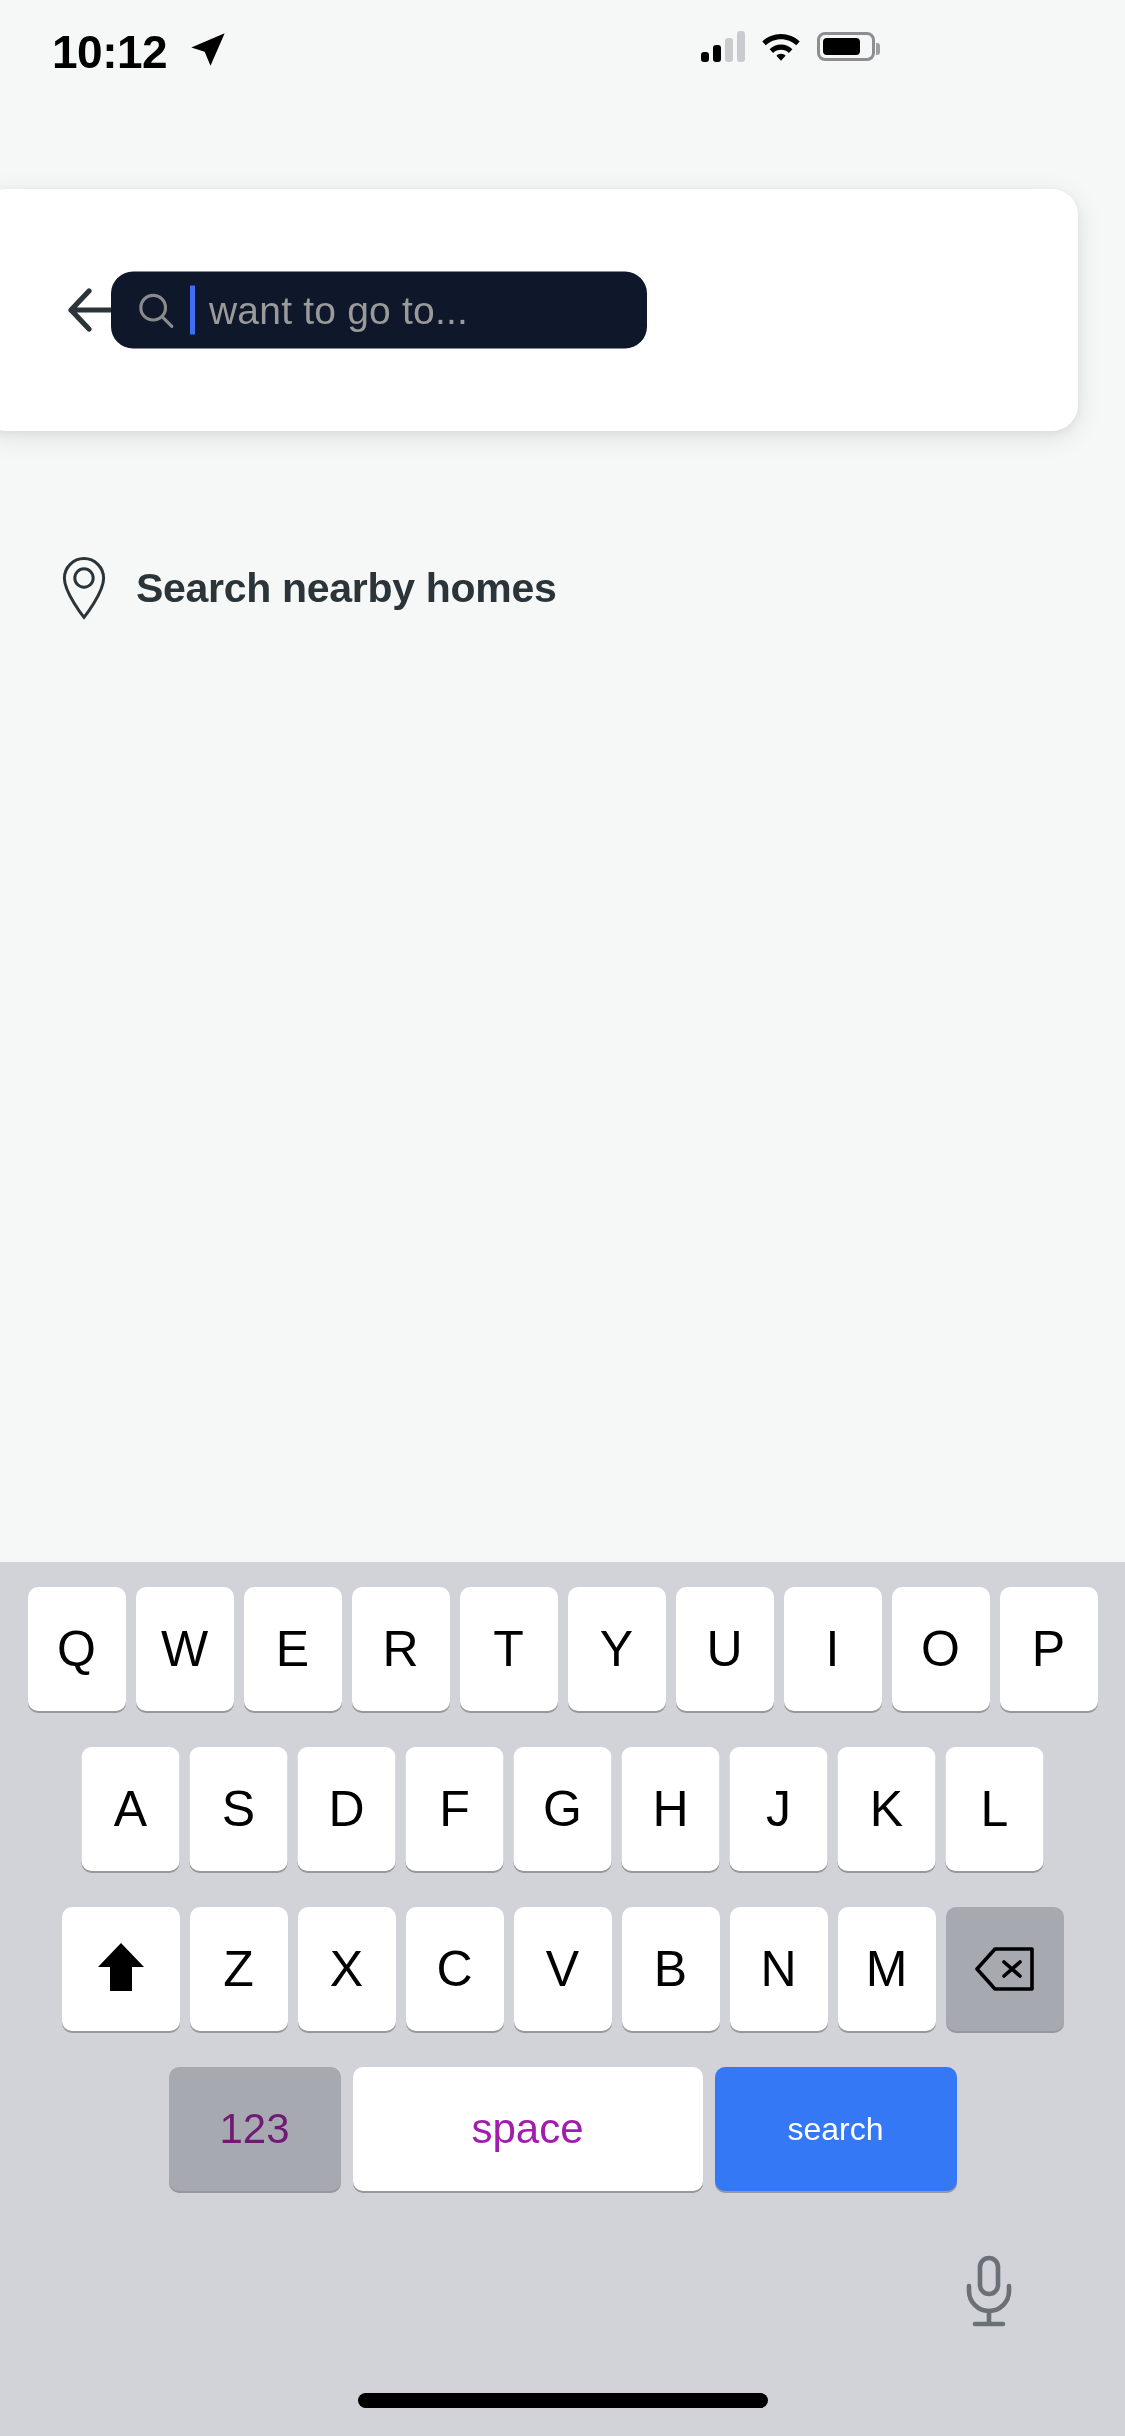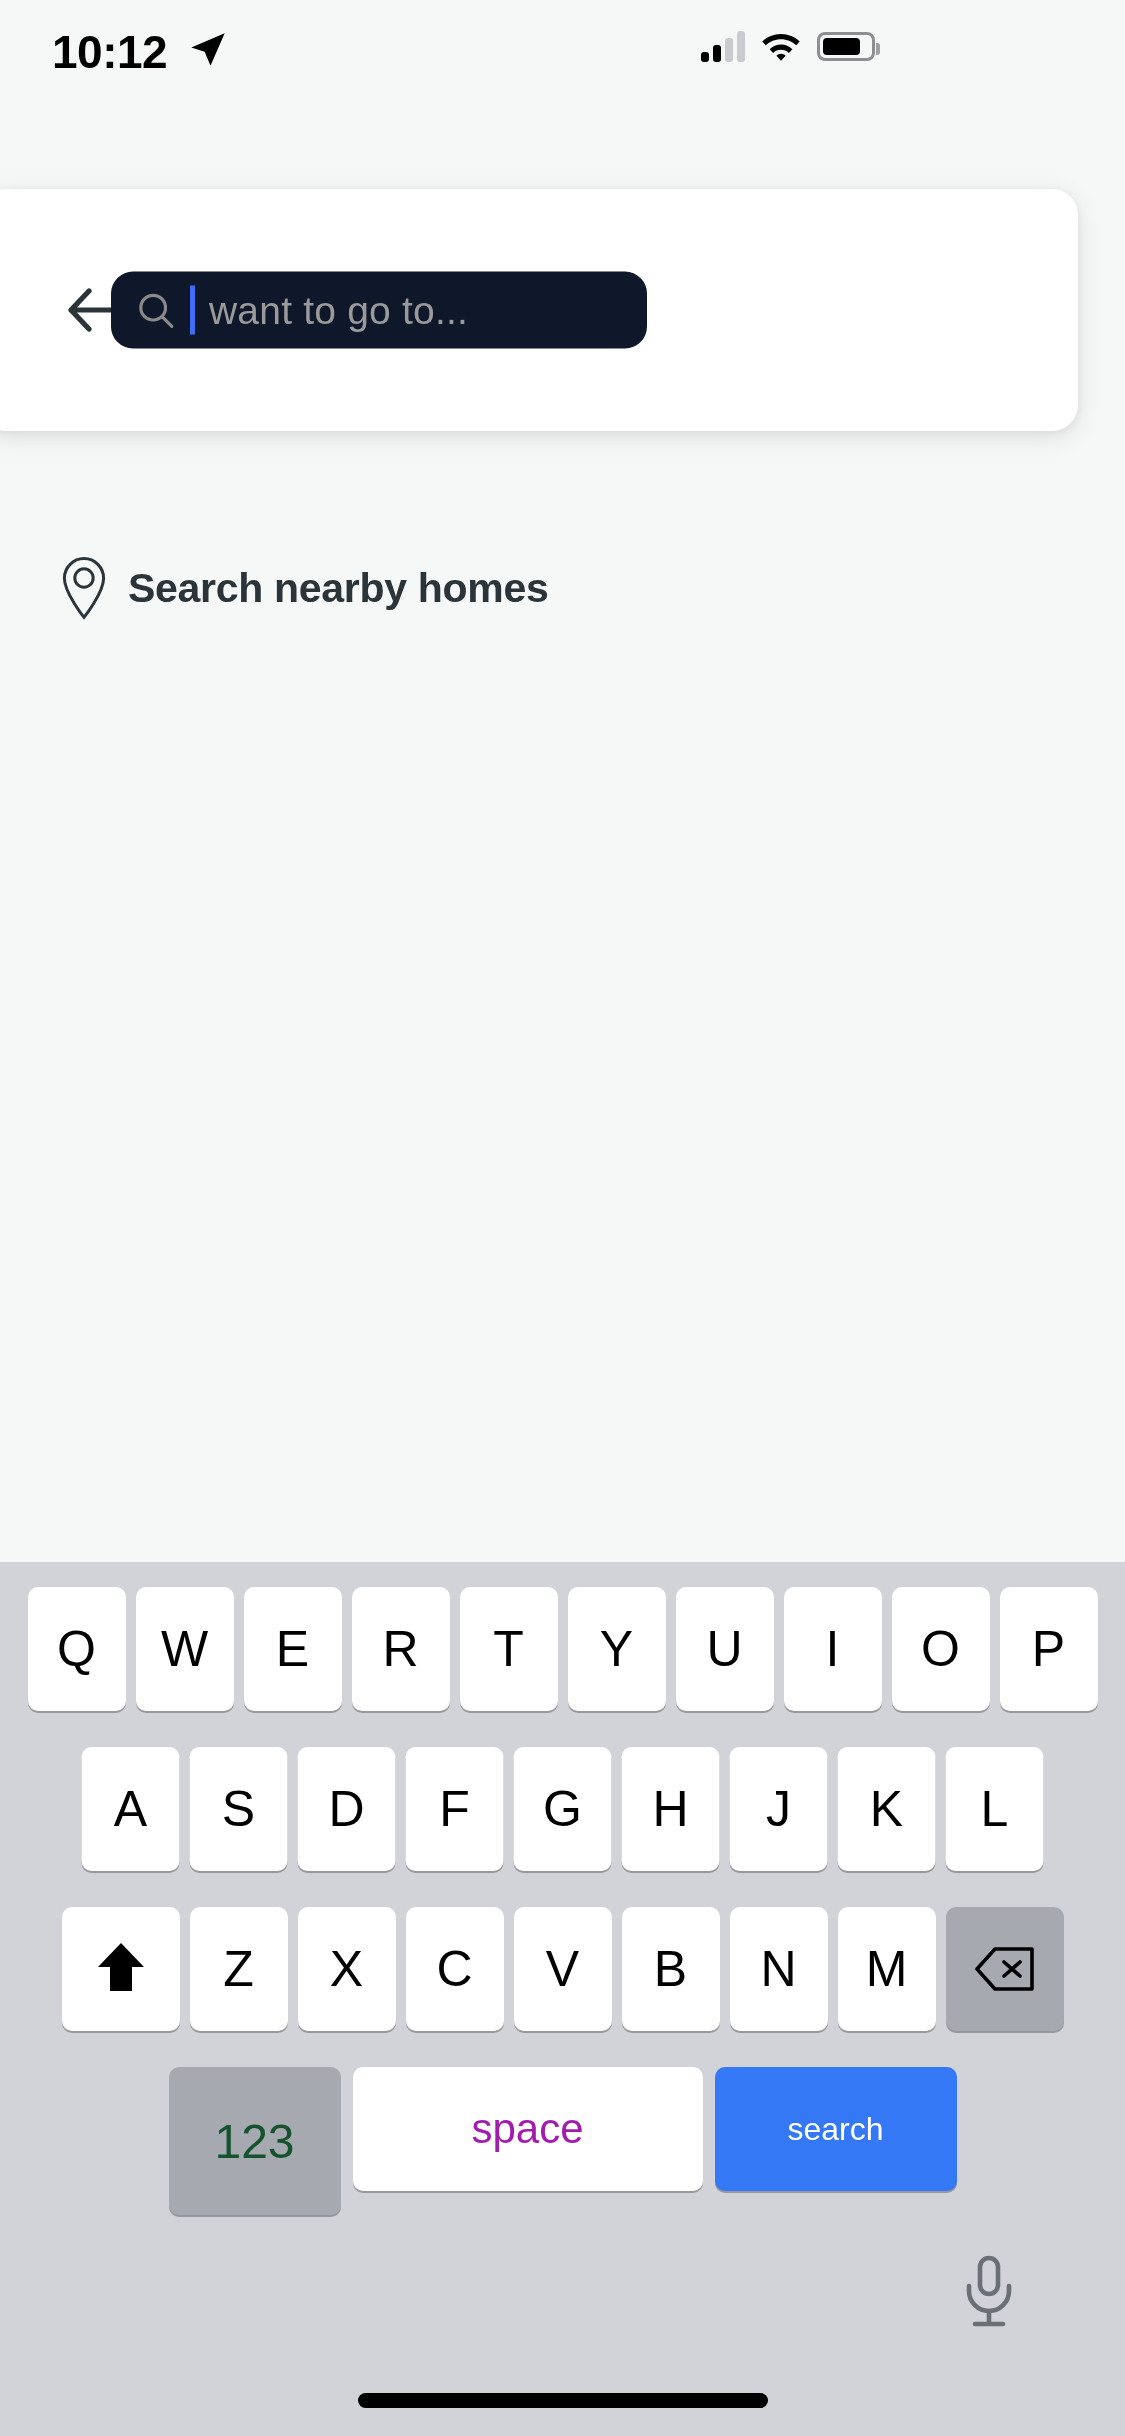--- a/index.html
+++ b/index.html
@@ -97,21 +97,21 @@
   
   #nearby-row {
     position:absolute; left:0; top:542px;
     width:1125px; height:92px;
     display:flex; align-items:center;
     padding-left:60px;
     cursor:pointer;
   }
   #pin-icon { width:48px; height:64px; flex:none; }
   #nearby-label {
-    margin-left:20px;
+    margin-left:28px;
     font-size:41px; font-weight:700; color:#2A3439;
     letter-spacing:-0.3px;
   }
 
   
   #keyboard {
     position:absolute; left:0; top:1562px;
     width:1125px; height:874px;
     background:#D1D3D9;
   }
@@ -133,21 +133,21 @@
   .key-letter { width:98px; height:124px; }
   .key-dark {
     background:#A6A9B0;
     border-radius:10px;
     box-shadow:0 2px 0 rgba(0,0,0,0.28);
     display:flex; align-items:center; justify-content:center;
     cursor:pointer;
   }
   #key-shift { width:118px; height:124px; }
   #key-backspace { width:118px; height:124px; }
-  #key-123 { width:172px; height:148px; font-size:48px; color:#14532d; }
+  #key-123 { width:172px; height:124px; font-size:42px; color:#701a75; }
   #key-space { width:350px; height:124px; font-size:42px; color:#a21caf; }
   #key-search {
     width:242px; height:124px;
     background:#3478F6; color:#FFFFFF;
     font-size:32px;
     border-radius:10px;
     box-shadow:0 2px 0 rgba(0,0,0,0.28);
     display:flex; align-items:center; justify-content:center;
     cursor:pointer; user-select:none;
   }

